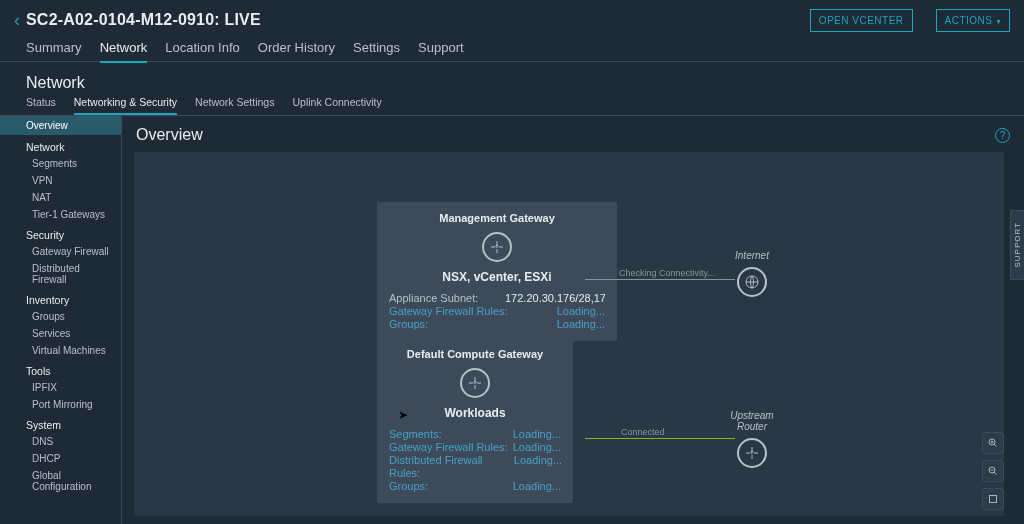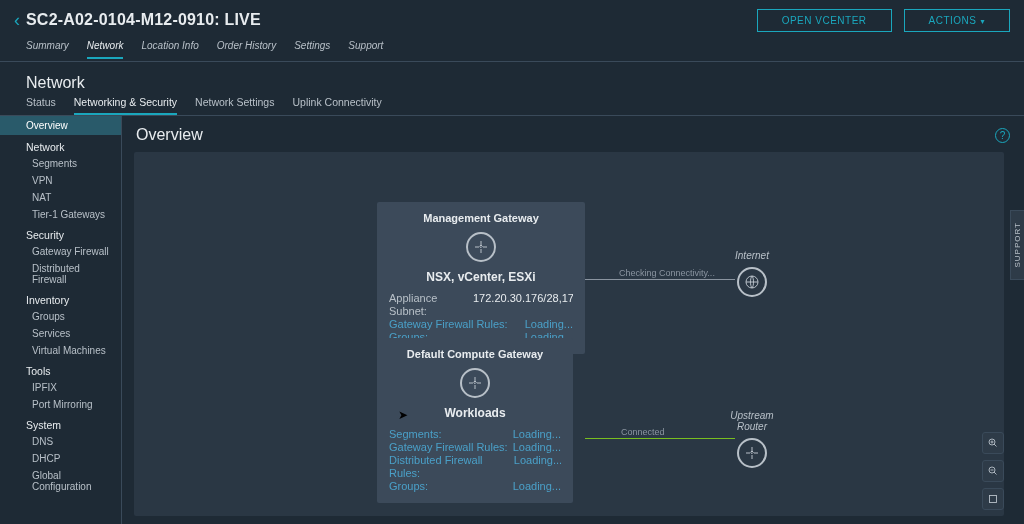--- a/index.html
+++ b/index.html
@@ -16,25 +16,25 @@
     --sel:#295a6a;
     --green:#78be20;
   }
   *{box-sizing:border-box;font-family:Arial,Helvetica,sans-serif;}
   html,body{margin:0;padding:0;width:1024px;height:524px;background:var(--bg);color:var(--txt);overflow:hidden;font-size:11px;}
   
   .topbar{display:flex;align-items:center;height:40px;padding:0 14px;}
   .back-chevron{color:var(--accent);font-size:18px;margin-right:6px;cursor:pointer;}
   .page-title{font-size:16px;font-weight:600;letter-spacing:.2px;}
   .topbar-spacer{flex:1;}
-  .btn-outline{border:1px solid var(--accent);color:var(--accent);background:transparent;padding:5px 24px;font-size:10px;letter-spacing:.5px;margin-left:12px;cursor:pointer;}
+  .btn-outline{border:1px solid var(--accent);color:var(--accent);background:transparent;padding:5px 8px;font-size:10px;letter-spacing:.5px;margin-left:23px;cursor:pointer;}
   .btn-outline .caret{font-size:8px;margin-left:4px;}
   
   .tabs1{display:flex;gap:18px;padding:0 26px;border-bottom:1px solid var(--line);height:22px;align-items:flex-start;}
-  .tabs1 .tab{color:var(--txt-dim);font-size:10px;padding-bottom:6px;cursor:pointer;font-style:italic;}
+  .tabs1 .tab{color:var(--txt-dim);font-size:13px;padding-bottom:6px;cursor:pointer;}
   .tabs1 .tab.active{color:var(--txt);border-bottom:2px solid var(--accent);}
   
   .section-title{font-size:16px;font-weight:400;padding:12px 26px 4px;}
   
   .tabs2{display:flex;gap:18px;padding:0 26px;border-bottom:1px solid var(--line);height:20px;align-items:flex-start;}
   .tabs2 .tab{color:var(--txt-dim);font-size:10.5px;padding-bottom:5px;cursor:pointer;}
   .tabs2 .tab.active{color:var(--txt);border-bottom:2px solid var(--accent);}
   
   .body{display:flex;height:calc(524px - 40px - 22px - 34px - 20px);}
   .sidebar{width:122px;border-right:1px solid var(--line);overflow:auto;}
@@ -43,21 +43,21 @@
   .side-item.overview{background:var(--sel);color:#fff;padding:4px 8px 4px 26px;margin:0;}
   .side-sub{padding-left:32px;}
   
   .main{flex:1;position:relative;background:var(--bg);}
   .main-header{display:flex;align-items:center;padding:10px 14px 6px 14px;}
   .main-header h2{margin:0;font-size:16px;font-weight:400;}
   .help-icon{margin-left:auto;color:var(--accent);border:1px solid var(--accent);border-radius:50%;width:15px;height:15px;display:flex;align-items:center;justify-content:center;font-size:10px;cursor:pointer;}
   .canvas{position:absolute;left:12px;right:20px;top:36px;bottom:8px;background:var(--bg2);border-radius:2px;}
   
   .card{position:absolute;background:var(--panel);border-radius:2px;padding:10px 12px;color:var(--txt);}
-  .card.mgmt{left:243px;top:50px;width:208px;}
+  .card.mgmt{left:243px;top:50px;width:240px;}
   .card.comp{left:243px;top:186px;width:196px;}
   .card .title{text-align:center;font-size:11px;font-weight:600;margin-bottom:8px;}
   .node-icon{width:30px;height:30px;border:2px solid var(--txt-dim);border-radius:50%;margin:0 auto 8px;display:flex;align-items:center;justify-content:center;}
   .node-icon svg{width:16px;height:16px;stroke:var(--txt-dim);fill:none;stroke-width:1.5;}
   .subtitle{text-align:center;font-size:12px;font-weight:600;margin-bottom:8px;}
   .kv{display:flex;justify-content:space-between;font-size:11px;line-height:13px;}
   .kv .k{color:var(--txt-dim);}
   .kv .k.link{color:var(--accent2);cursor:pointer;}
   .kv .v{color:var(--txt);text-align:right;max-width:100px;overflow:hidden;white-space:nowrap;}
   .kv .v.loading{color:var(--accent2);}

